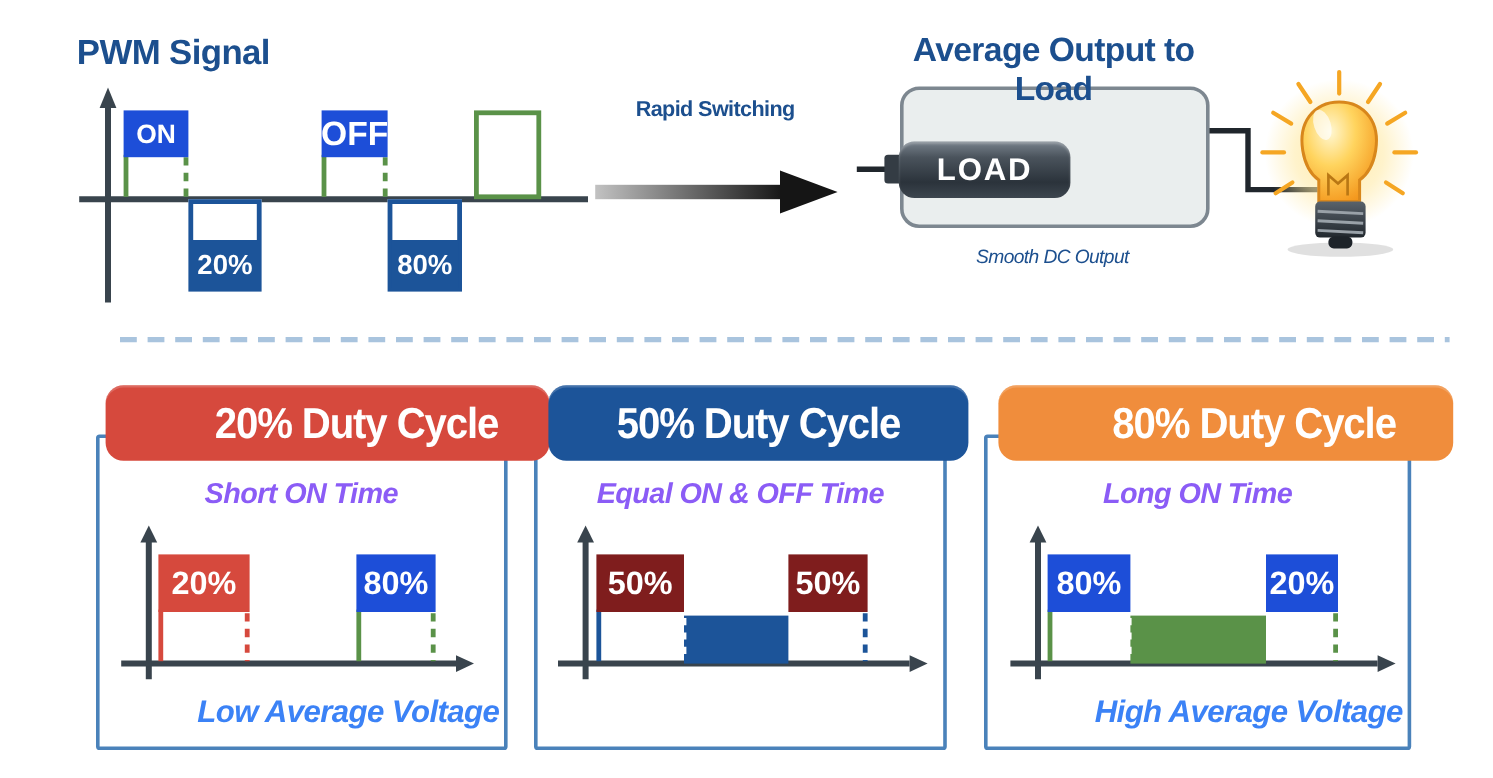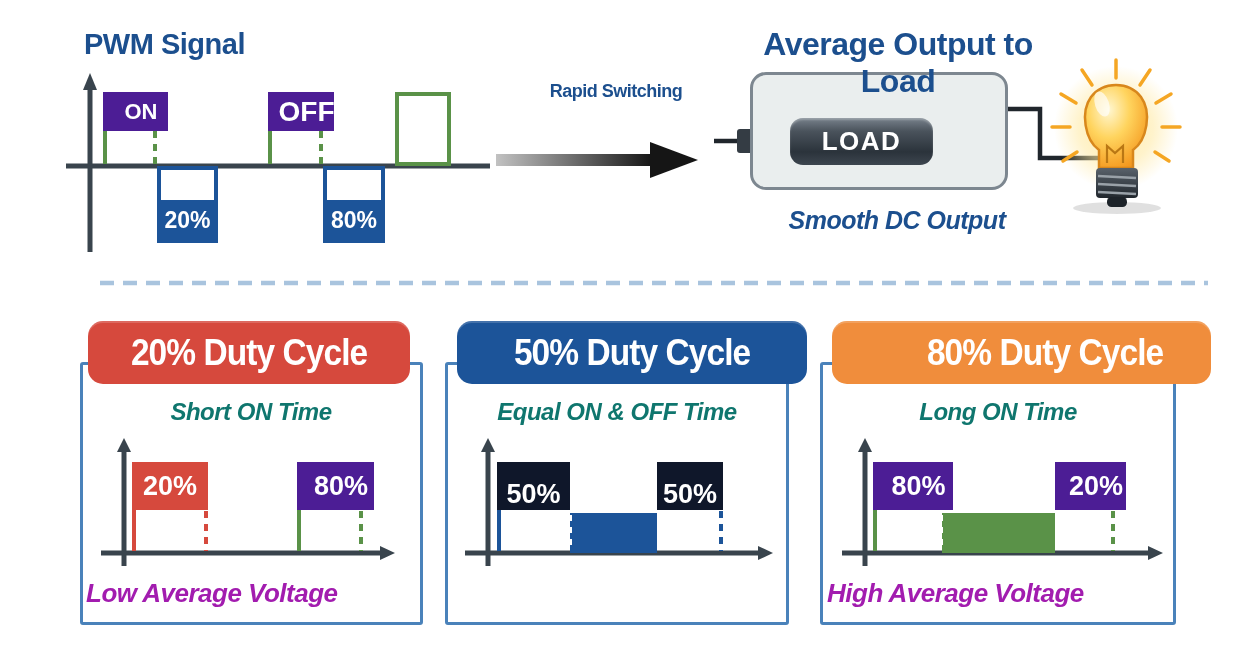--- a/index.html
+++ b/index.html
@@ -1,29 +1,29 @@
 <!DOCTYPE html>
 <html><head>
 <meta charset="utf-8">
 <style>
   html,body{margin:0;padding:0;background:#fff;}
   .stage{position:relative;width:1244px;height:648px;background:#ffffff;overflow:hidden;
          font-family:"Liberation Sans",sans-serif;}
-  .abs{position:absolute;margin-left:20px;}
+  .abs{position:absolute;}
   .navy{color:#1c4f8e;}
   .ttl{font-weight:bold;letter-spacing:-0.5px;}
   .ctr{display:flex;align-items:center;justify-content:center;text-align:center;}
   svg.layer{position:absolute;left:0;top:0;z-index:1;}
   .lbl{z-index:3;}
 
   
   .pulse-fill{position:absolute;z-index:3;color:#fff;font-weight:bold;
               display:flex;align-items:center;justify-content:center;}
-  .green-bg{background:#4c1d95;padding-left:11px;}
-  .blue-bg{background:#0f172a;align-items:flex-end;}
+  .green-bg{background:#1d4ed8;}
+  .blue-bg{background:#7f1d1d;}
   .red-bg{background:#d6493d;}
 
   
   .gap-box{position:absolute;z-index:3;border:4px solid #1c5499;background:#fff;box-sizing:border-box;}
   .gap-fill{position:absolute;left:-1px;right:-1px;bottom:-1px;height:40px;background:#1c5499;
             color:#fff;font-weight:bold;font-size:23px;display:flex;align-items:center;justify-content:center;}
 
   .pulse-outline{position:absolute;z-index:3;border:4px solid #5a9248;background:transparent;box-sizing:border-box;}
 
   
@@ -38,23 +38,23 @@
   
   .panel-box{position:absolute;z-index:2;border:3px solid #4a82ba;border-radius:3px;box-sizing:border-box;}
   .panel-header{position:absolute;z-index:4;height:63px;border-radius:15px;color:#fff;
                 display:flex;align-items:center;justify-content:center;
                 box-shadow:inset 0 2px 0 rgba(255,255,255,.18);}
   .panel-header span{font-weight:bold;font-size:36px;letter-spacing:-1px;transform:scaleX(.93);white-space:nowrap;}
   .hdr-red{background:#d6493d;}
   .hdr-blue{background:#1c5499;}
   .hdr-orange{background:#f08d3c;padding-left:48px;}
   .subtitle{position:absolute;z-index:3;font-style:italic;font-weight:bold;font-size:24px;
-            color:#0f766e;text-align:center;letter-spacing:-0.5px;}
+            color:#8b5cf6;text-align:center;letter-spacing:-0.5px;}
   .caption{position:absolute;z-index:3;font-style:italic;font-weight:bold;font-size:26px;
-           color:#a21caf;text-align:left;letter-spacing:-0.5px;}
+           color:#3b82f6;text-align:right;letter-spacing:-0.5px;}
   .pct{font-size:27px;}
 </style>
 </head>
 <body>
 
 <div class="stage">
 
   <svg class="layer" width="1244" height="648" viewBox="0 0 1244 648">
     <defs>
       <linearGradient id="arrowGrad" x1="0" y1="0" x2="1" y2="0">
@@ -204,32 +204,32 @@
   <div class="gap-box" style="left:323px;top:166px;width:62px;height:77px;">
     <div class="gap-fill">80%</div>
   </div>
 
   <div class="pulse-outline" style="left:395px;top:92px;width:56px;height:74px;"></div>
 
   <div class="abs lbl ttl navy ctr" style="left:490px;top:76px;width:212px;font-size:18px;line-height:31px;flex-direction:column;">
     <span>Rapid Switching</span>
   </div>
 
-  <div class="abs lbl ttl navy ctr" style="left:728px;top:26px;width:300px;font-size:32px;">Average Output to Load</div>
+  <div class="abs lbl ttl navy ctr" style="left:728px;top:26px;width:300px;font-size:28px;">Average Output to Load</div>
 
   <div class="load-outer" style="left:750px;top:72px;"></div>
 
-  <div class="load-cyl" style="left:790px;top:118px;">
+  <div class="load-cyl" style="left:749px;top:118px;">
     <span>LOAD</span>
   </div>
 
-  <div class="abs lbl navy ctr" style="left:742px;top:206px;width:270px;font-size:25px;font-style:italic;font-weight:bold;letter-spacing:-0.5px;">Smooth DC Output</div>
+  <div class="abs lbl navy ctr" style="left:742px;top:206px;width:270px;font-size:16px;font-style:italic;font-weight:normal;letter-spacing:-0.5px;">Smooth DC Output</div>
 
   <div class="panel-box" style="left:80px;top:362px;width:343px;height:263px;"></div>
-  <div class="panel-header hdr-red" style="left:88px;top:321px;width:322px;">
+  <div class="panel-header hdr-red" style="left:88px;top:321px;width:322px;padding-left:48px;">
     <span>20% Duty Cycle</span>
   </div>
   <div class="subtitle" style="left:86px;top:398px;width:330px;">Short ON Time</div>
   <div class="pulse-fill red-bg pct" style="left:132px;top:462px;width:76px;height:48px;">
       <span>20%</span>
     </div>
   <div class="pulse-fill green-bg pct" style="left:297px;top:462px;width:66px;height:48px;">
       <span>80%</span>
     </div>
   <div class="caption" style="left:86px;top:578px;width:330px;">Low Average Voltage</div>

